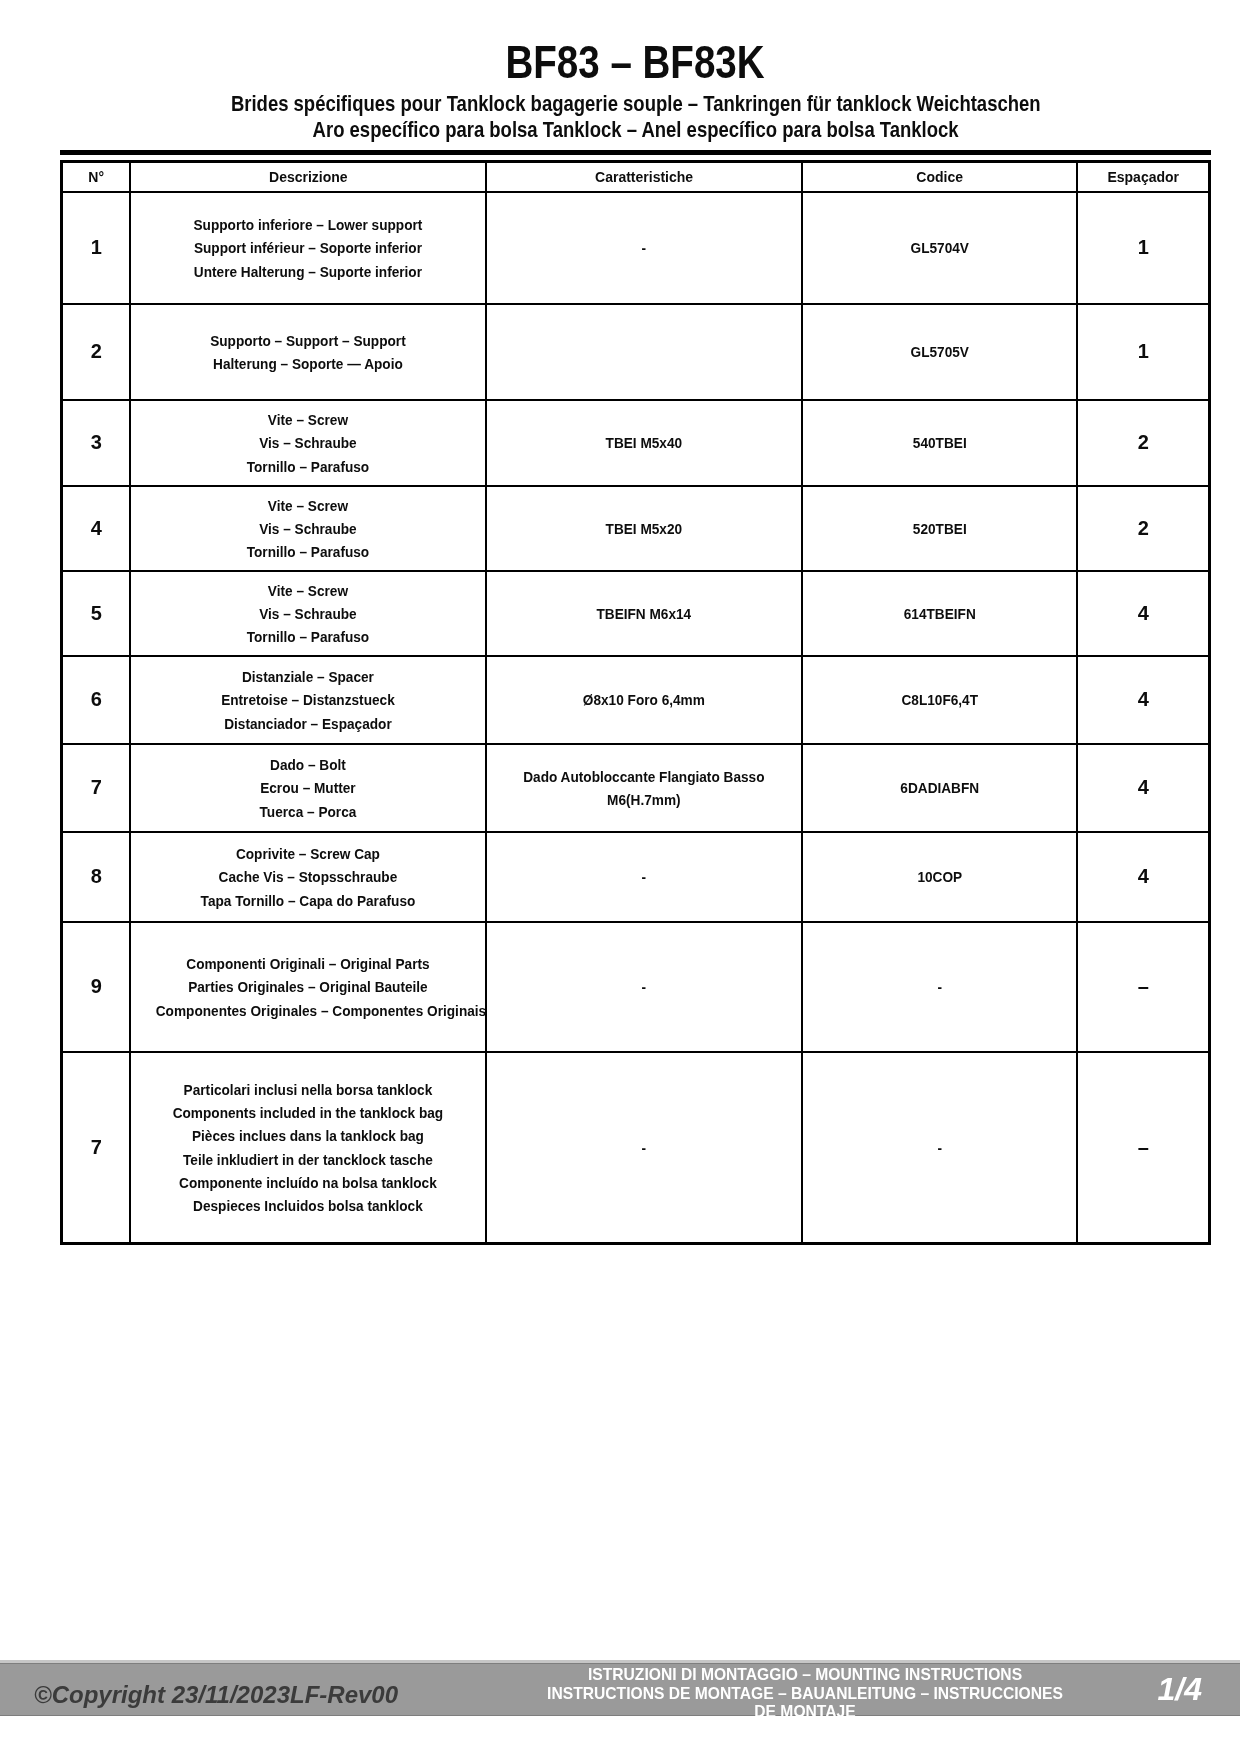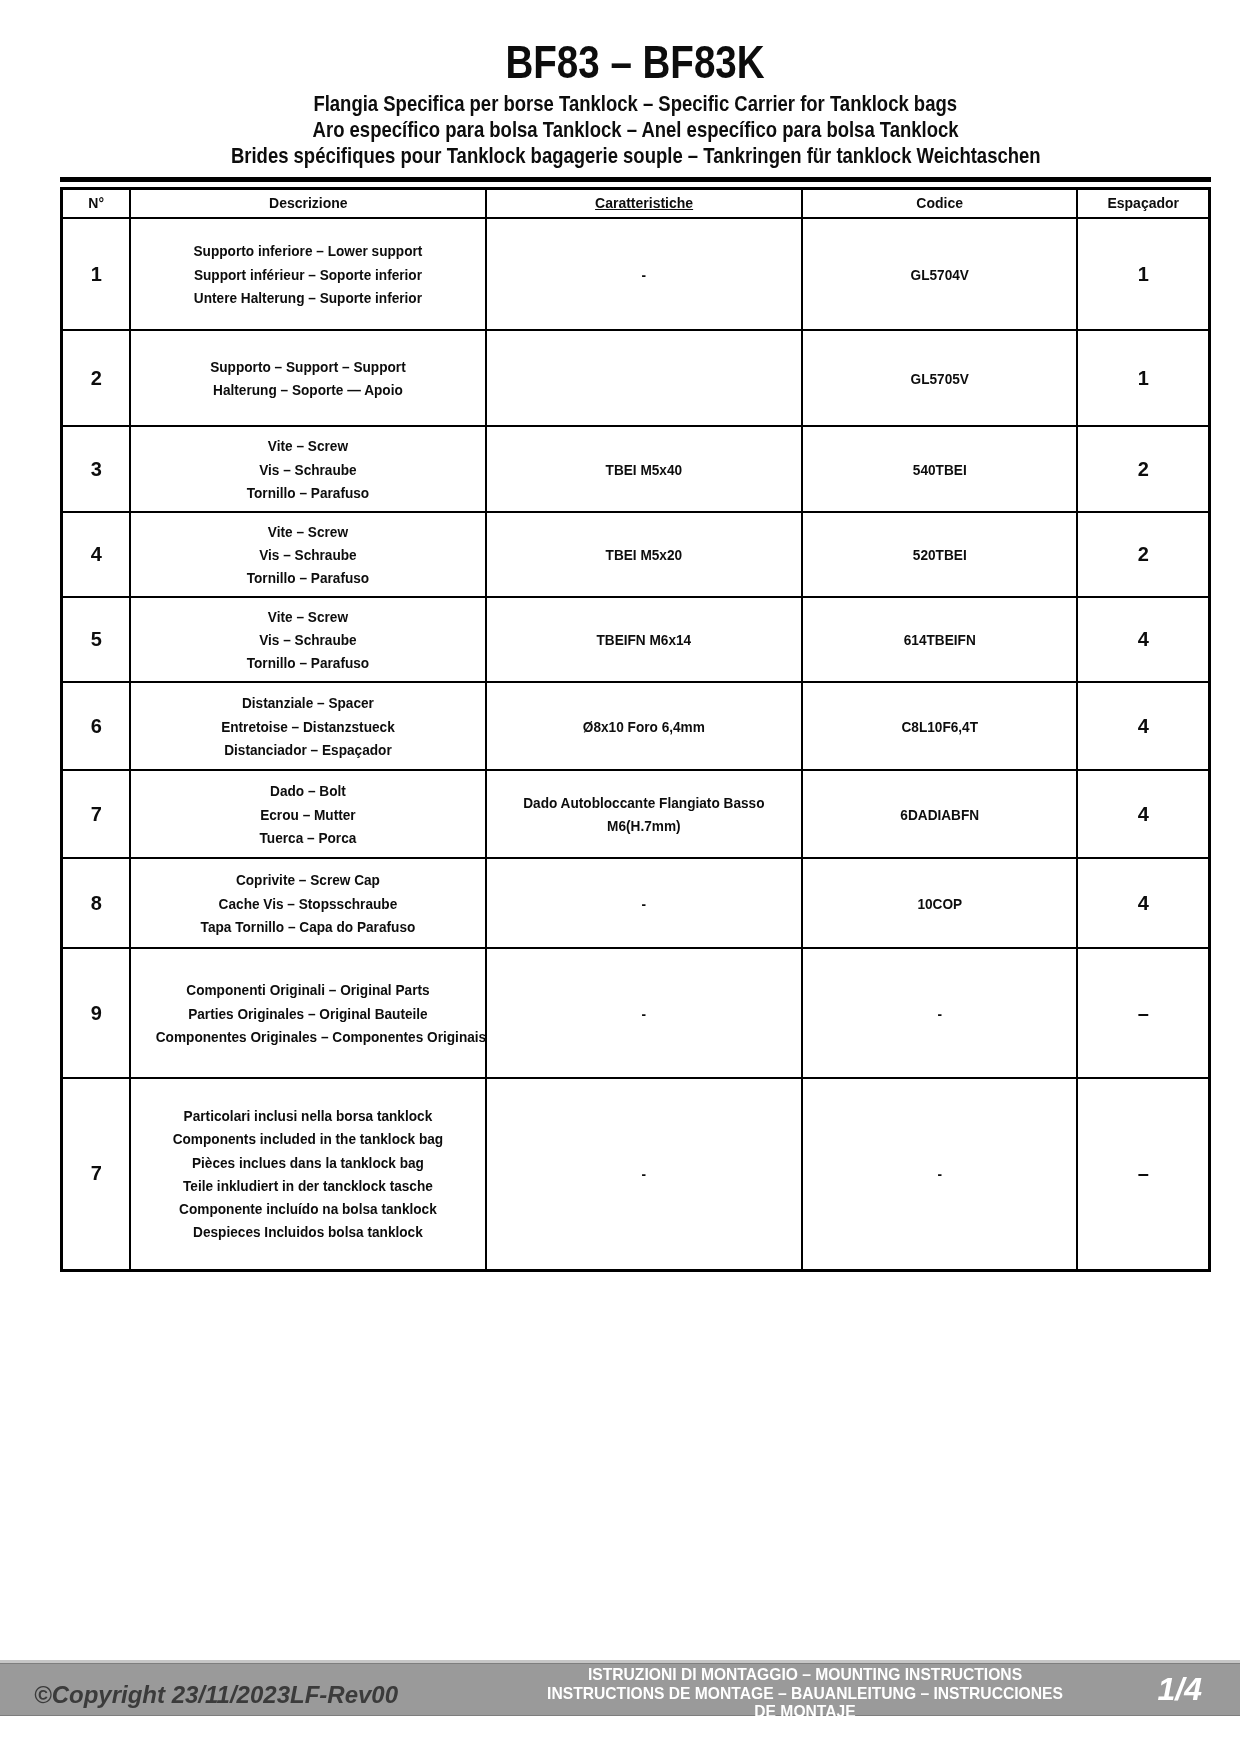--- a/index.html
+++ b/index.html
@@ -28,21 +28,21 @@
   table.parts { width: 100%; border-collapse: collapse; border: 3px solid #000; table-layout: fixed; }
   table.parts th, table.parts td {
     border: 2px solid #000;
     text-align: center; vertical-align: middle;
     padding: 2px 4px;
   }
   table.parts thead tr { height: 30px; }
   table.parts th { font-size: 14px; font-weight: 700; }
   table.parts th.col-num { width: 6%; }
   table.parts th.col-desc { width: 31%; text-align: center; }
-  table.parts th.col-char { width: 27.5%; text-decoration: underline; }
+  table.parts th.col-char { width: 27.5%; }
   table.parts th.col-code { width: 24%; }
   table.parts th.col-qty { width: 11.5%; }
 
   table.parts td.num, table.parts td.qty { font-size: 20px; font-weight: 700; }
   table.parts td .line {
     font-size: 15.5px; font-weight: 700; line-height: 1.5;
     transform: scaleX(0.88); transform-origin: 50% 50%; white-space: nowrap;
   }
   tbody tr:nth-child(1)  { height: 112px; }
   tbody tr:nth-child(2)  { height: 96px; }
@@ -80,27 +80,24 @@
 </head>
 <body>
 
 <div class="content">
 
   <div class="title-block">
     <div class="page-title">
       <span class="cond">BF83 – BF83K</span>
     </div>
     <div class="subtitle">
-      <span class="cond2">Flangia Specifica per borse Tanklock – Specific Carrier for Tanklock bags</span>
+      <span class="cond2">Brides spécifiques pour Tanklock bagagerie souple – Tankringen für tanklock Weichtaschen</span>
     </div>
     <div class="subtitle">
       <span class="cond2">Aro específico para bolsa Tanklock – Anel específico para bolsa Tanklock</span>
-    </div>
-    <div class="subtitle">
-      <span class="cond2">Brides spécifiques pour Tanklock bagagerie souple – Tankringen für tanklock Weichtaschen</span>
     </div>
   </div>
 
   <div class="rule"></div>
 
   <table class="parts">
     <thead>
       <tr>
         <th class="col-num">N°</th>
         <th class="col-desc">Descrizione</th>

